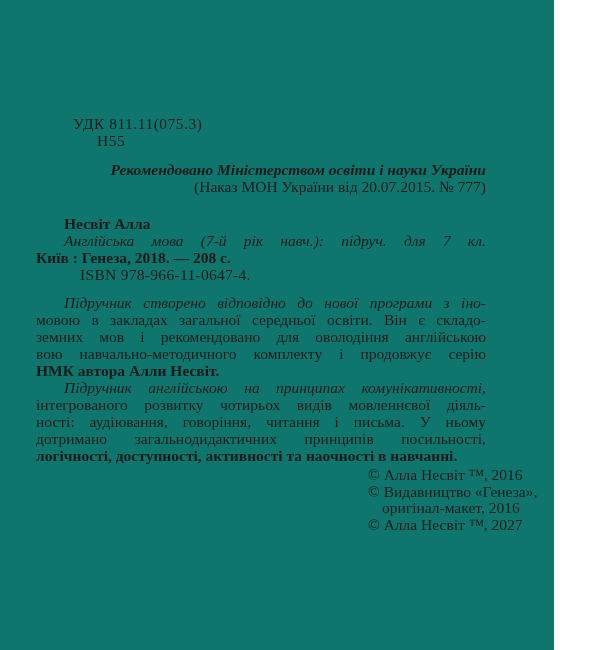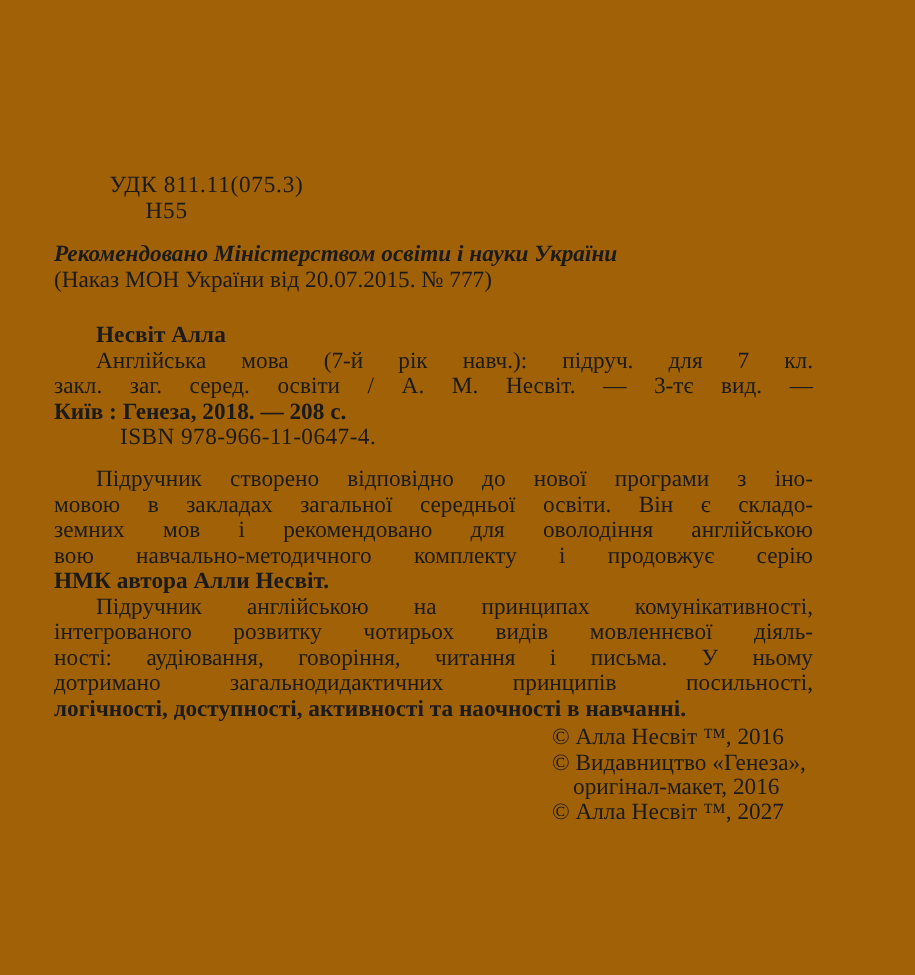--- a/index.html
+++ b/index.html
@@ -10,54 +10,55 @@
   body {
     width: 610px;
     height: 650px;
     overflow: hidden;
     font-family: "Liberation Serif", "DejaVu Serif", serif;
     font-size: 15.5px;
     color: #1a1a1a;
   }
   .page {
     box-sizing: border-box;
-    width: 610px;
+    width: 554px;
     height: 650px;
     padding: 115px 68px 0 36px;
-    background: #a16207;
+    background: #0f766e;
   }
   .line {
     line-height: 17px;
     white-space: nowrap;
   }
   
   .jline {
     line-height: 17px;
     text-align: justify;
     text-align-last: justify;
   }
   .jline.last {
     text-align: left;
     text-align-last: left;
     font-weight: bold;
   }
   .jline.first {
     text-indent: 28px;
+    font-style: italic;
   }
   .udc {
     margin-left: 37px;
     letter-spacing: 0.5px;
   }
   .code {
     margin-left: 61px;
     letter-spacing: 0.5px;
   }
   .recommendation {
     margin-top: 12px;
-    text-align: left;
+    text-align: right;
   }
   .rec-main {
     font-weight: bold;
     font-style: italic;
   }
   .author {
     margin-top: 20px;
     margin-left: 28px;
     font-weight: bold;
   }
@@ -94,21 +95,20 @@
 
   <div class="recommendation">
     <div class="line rec-main">Рекомендовано Міністерством освіти і науки України</div>
     <div class="line rec-order">(Наказ МОН України від 20.07.2015. № 777)</div>
   </div>
 
   <div class="line author">Несвіт Алла</div>
 
   <div class="bib">
     <div class="jline first">Англійська мова (7-й рік навч.): підруч. для 7 кл.</div>
-    <div class="jline">закл. заг. серед. освіти / А. М. Несвіт. — 3-тє вид. —</div>
     <div class="jline last">Київ : Генеза, 2018. — 208 с.</div>
     <div class="line isbn">ISBN 978-966-11-0647-4.</div>
   </div>
 
   <div class="annotation">
     <div>
       <div class="jline first">Підручник створено відповідно до нової програми з іно-</div>
       <div class="jline">мовою в закладах загальної середньої освіти. Він є складо-</div>
       <div class="jline">земних мов і рекомендовано для оволодіння англійською</div>
       <div class="jline">вою навчально-методичного комплекту і продовжує серію</div>

